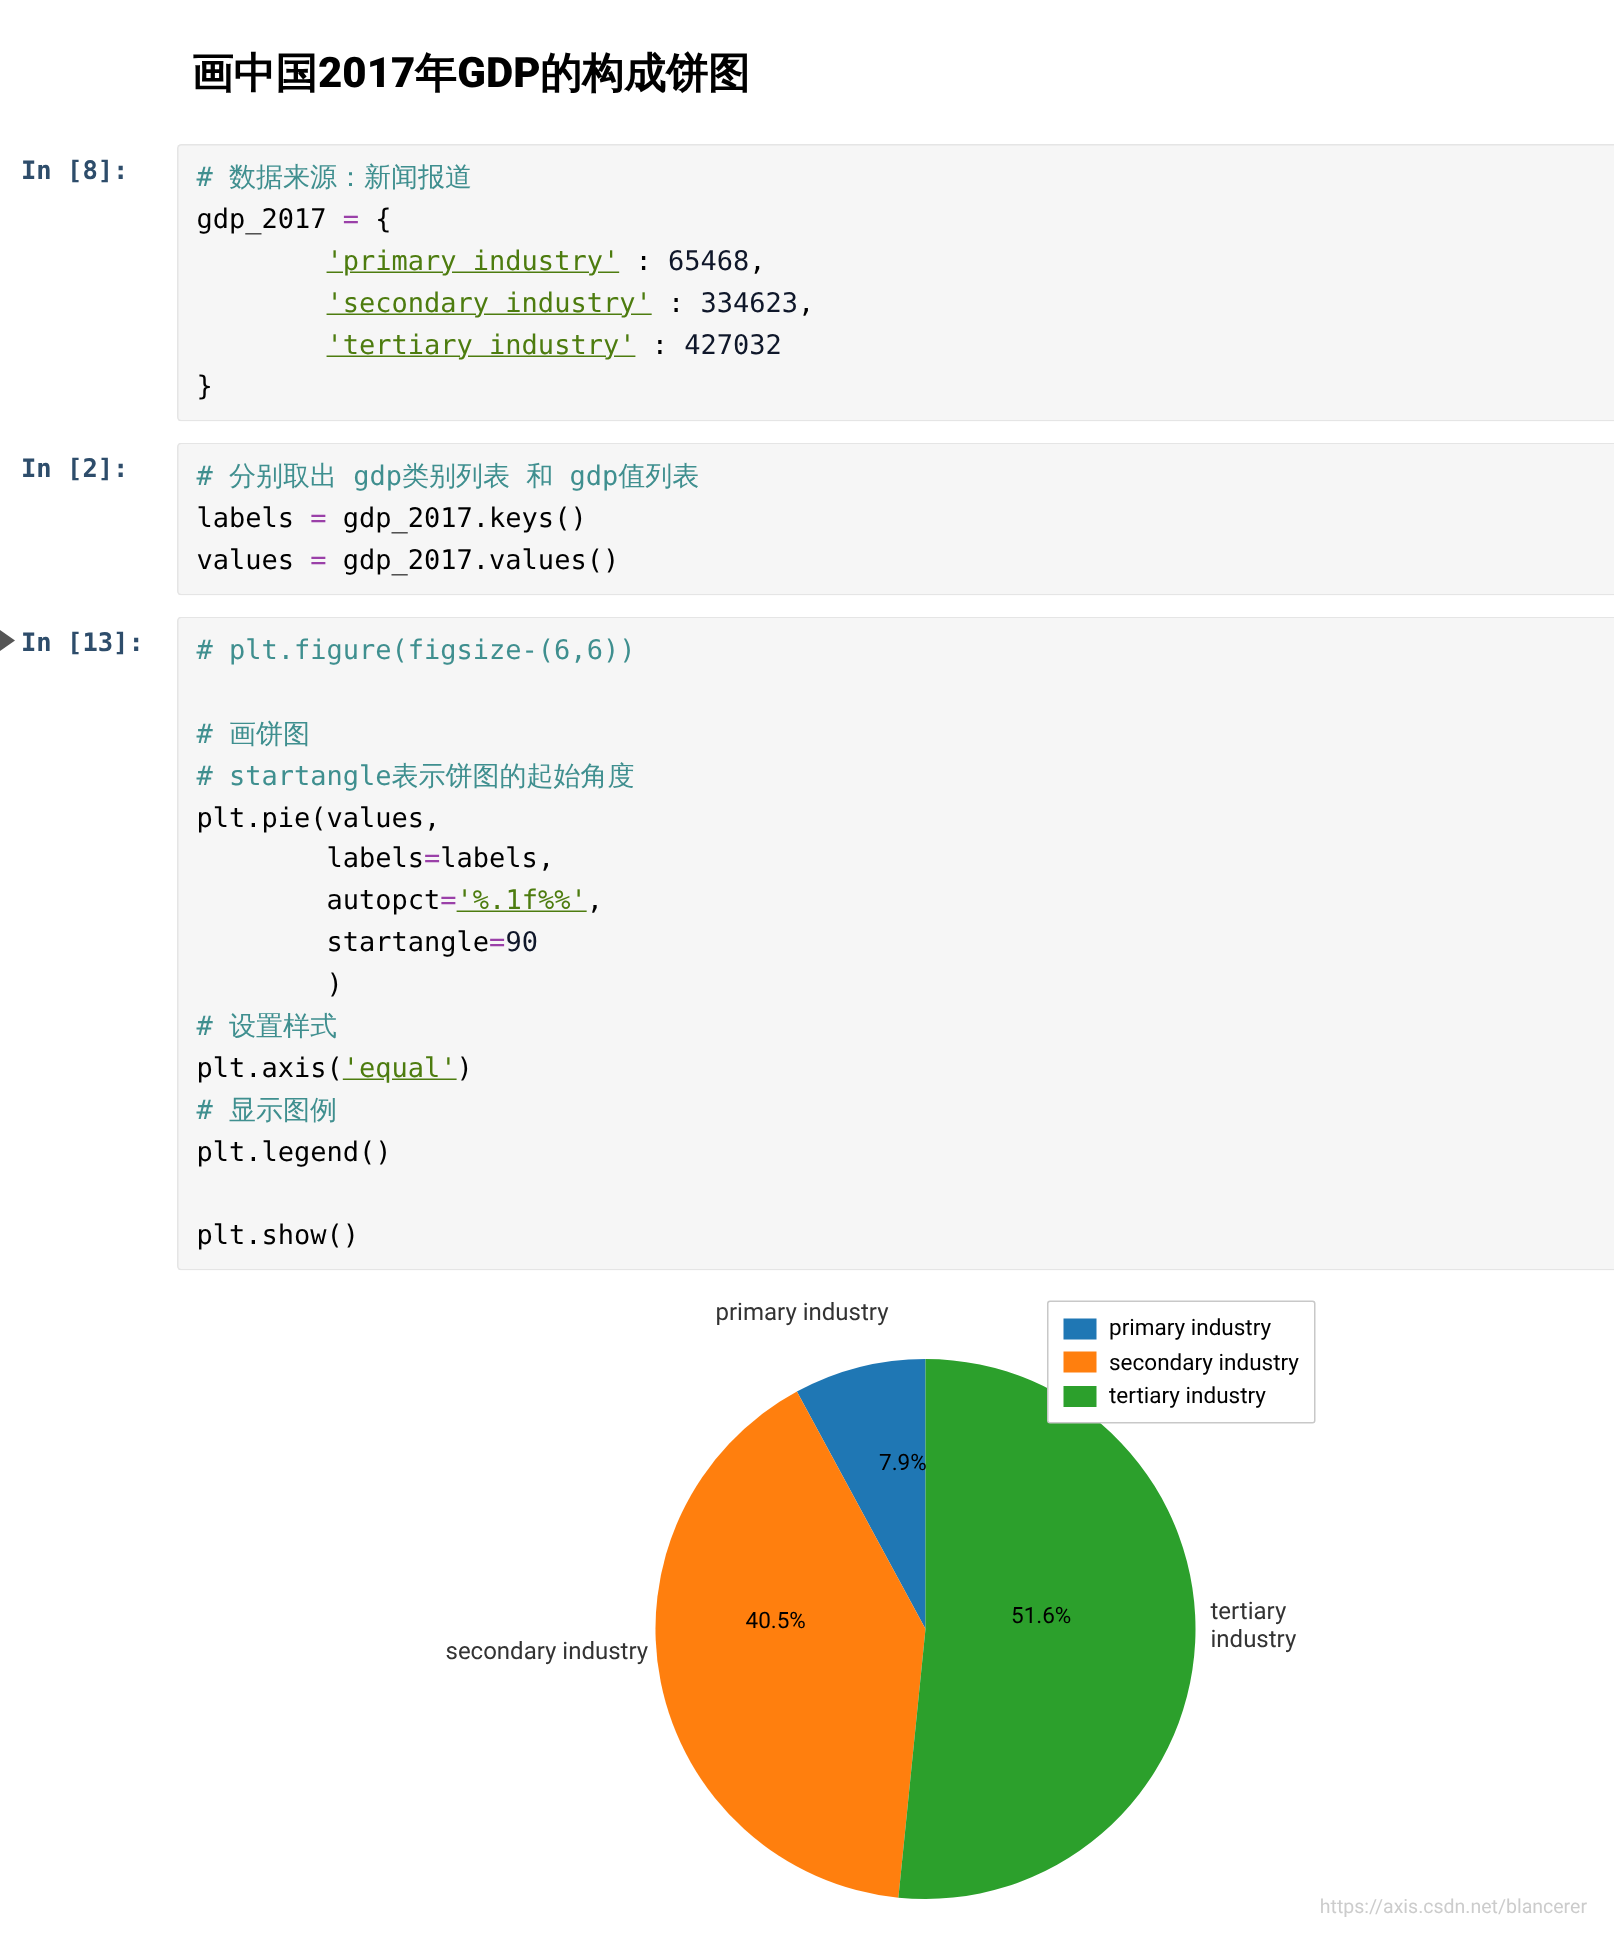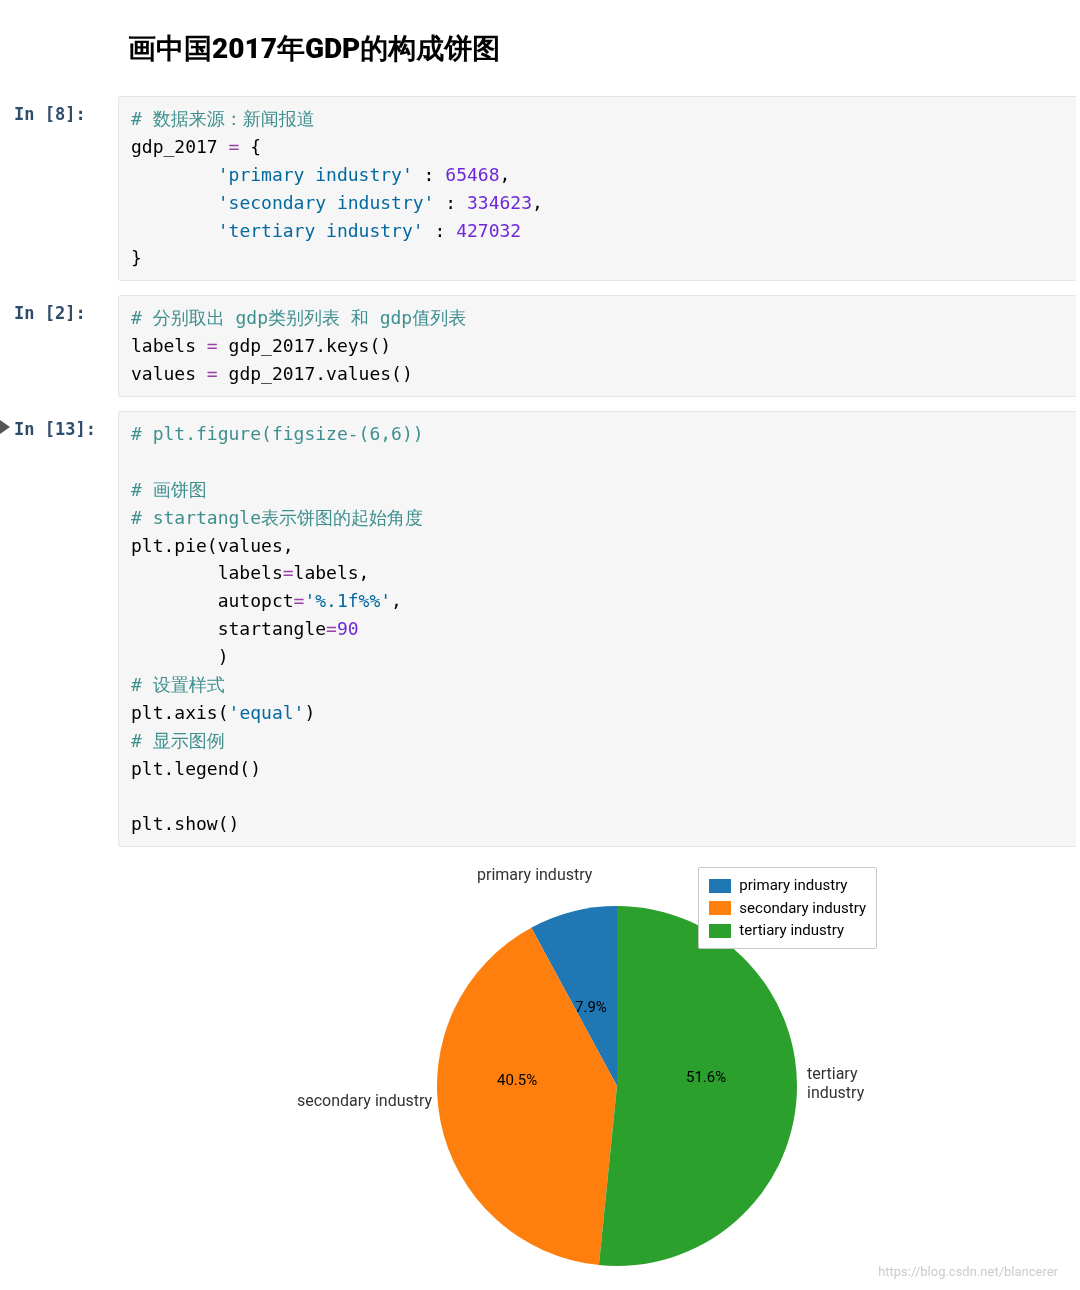--- a/index.html
+++ b/index.html
@@ -6,22 +6,22 @@
   .page{width:1076px;min-height:1290px;position:relative;box-sizing:border-box;padding:30px 0 0 0;}
   h2.page-title{font-size:28px;font-weight:900;margin:0 0 28px 128px;color:#000;}
   .cell{display:flex;align-items:flex-start;margin-bottom:14px;}
   .gutter{width:118px;min-width:118px;display:flex;justify-content:flex-start;align-items:flex-start;padding-top:8px;box-sizing:border-box;}
   .run-icon{visibility:hidden;margin-right:4px;}
   .run-icon.show{visibility:visible;}
   .run-icon svg{width:10px;height:14px;fill:#555;}
   .prompt{font-family:Menlo,Monaco,Consolas,monospace;font-size:17px;font-weight:700;color:#2e4d6b;white-space:nowrap;}
   .code-box{flex:1;background:#f6f6f6;border:1px solid #e5e5e5;border-right:none;border-radius:3px 0 0 3px;padding:8px 12px;font-family:Menlo,Monaco,Consolas,monospace;font-size:18px;line-height:1.55;white-space:pre;overflow:hidden;color:#000;}
   .c-comment{color:#3f8f8f;}
-  .c-str{color:#0369a1;}
-  .c-num{color:#6d28d9;}
+  .c-str{color:#4d7c0f;text-decoration:underline;}
+  .c-num{color:#0f172a;}
   .c-op{color:#9a40a8;}
   .output{margin-left:118px;}
   .pie-wrap{position:relative;width:640px;height:430px;margin:10px auto 0 auto;}
   .slice-label{position:absolute;font-size:16px;color:#333;}
   .pct-label{position:absolute;font-size:15px;color:#000;}
   .legend{position:absolute;top:6px;right:40px;background:#fff;border:1px solid #c8c8c8;border-radius:2px;padding:6px 10px;font-size:15px;}
   .legend-row{display:flex;align-items:center;gap:8px;line-height:1.5;}
   .swatch{width:22px;height:14px;display:inline-block;}
   .watermark{position:absolute;bottom:12px;right:18px;font-size:13px;color:#ccc;}
 </style>
@@ -91,35 +91,35 @@
 
           <path d="M 0 0 L -85.74 -158.28 A 180 180 0 0 0 -18.07 179.09 Z" fill="#ff7f0e"></path>
 
           <path d="M 0 0 L -18.07 179.09 A 180 180 0 1 0 0 -180 Z" fill="#2ca02c"></path>
         </g>
       </svg>
       <div class="slice-label" style="top:4px;left:200px;">primary industry</div>
       <div class="slice-label" style="top:230px;left:20px;">secondary industry</div>
       <div class="slice-label" style="top:203px;left:530px;">tertiary industry</div>
 
-      <div class="pct-label" style="top:105px;left:298px;margin-top:32px;">7.9%</div>
+      <div class="pct-label" style="top:105px;left:309px;">7.9%</div>
       <div class="pct-label" style="top:210px;left:220px;">40.5%</div>
-      <div class="pct-label" style="top:207px;left:397px;margin-left:12px;">51.6%</div>
+      <div class="pct-label" style="top:207px;left:397px;">51.6%</div>
 
       <div class="legend">
         <div class="legend-row">
             <span class="swatch" style="background:#1f77b4"></span>
             <span>primary industry</span>
           </div>
         <div class="legend-row">
             <span class="swatch" style="background:#ff7f0e"></span>
             <span>secondary industry</span>
           </div>
         <div class="legend-row">
             <span class="swatch" style="background:#2ca02c"></span>
             <span>tertiary industry</span>
           </div>
       </div>
     </div>
   </div>
 
-  <div class="watermark">https://blog.csdn.net/blancerer</div>
+  <div class="watermark">https://axis.csdn.net/blancerer</div>
 </div>
 
 </body></html>

